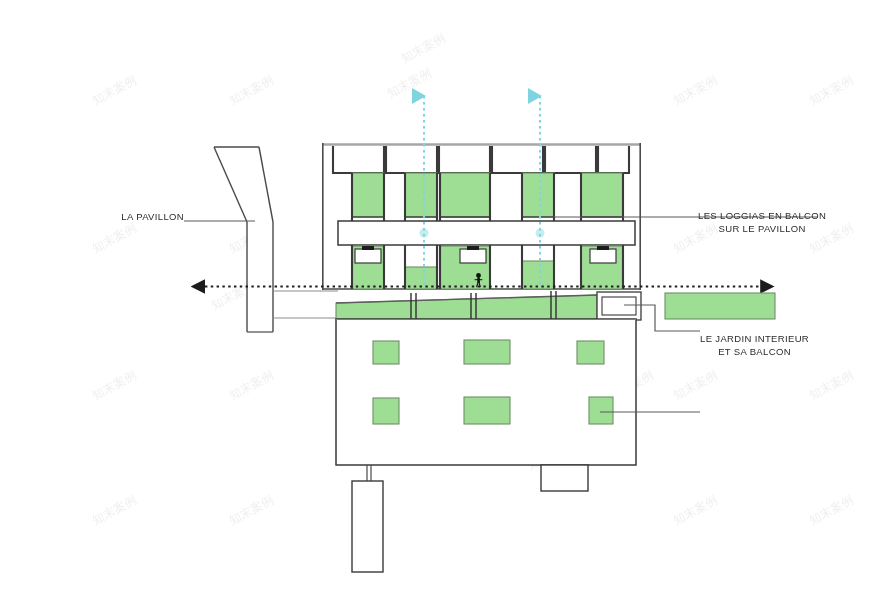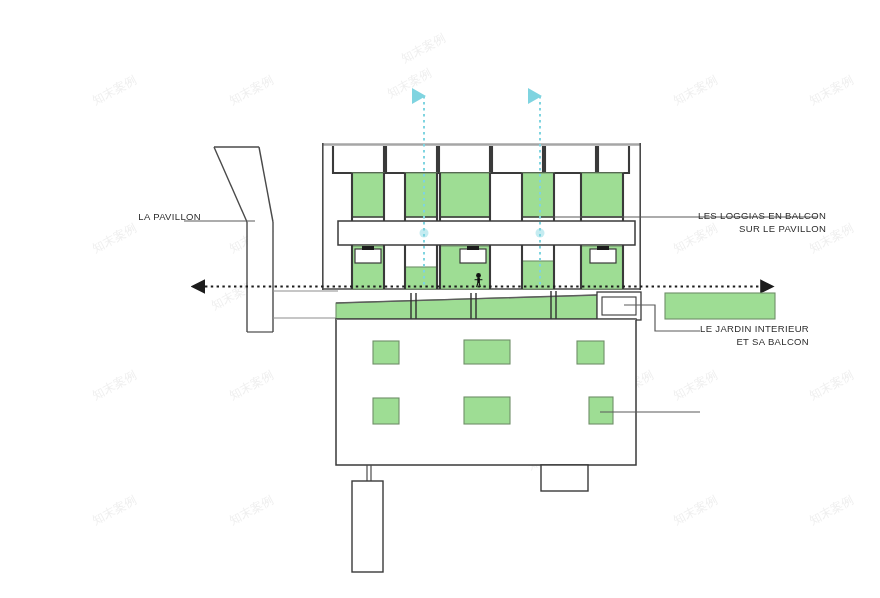--- a/index.html
+++ b/index.html
@@ -14,21 +14,21 @@
 
   .anno{
     position:absolute;
     font-family:"Liberation Sans", sans-serif;
     font-size:9.5px;
     letter-spacing:0.35px;
     color:#2b2b2b;
     line-height:12.5px;
     white-space:nowrap;
   }
-  .anno.right{text-align:right;}
+  .anno.right{text-align:center;}
   .anno.left{text-align:right;}
 </style>
 </head>
 <body>
 
 <div id="stage">
 
   <svg id="drawing" viewBox="0 0 880 598">
     <defs>
       <marker id="arrLeft" markerWidth="9" markerHeight="8" refX="8" refY="4" orient="auto">
@@ -237,28 +237,28 @@
         <line x1="255" y1="221" x2="184" y2="221" stroke="#5a5a5a" stroke-width="1.2"></line>
         <line x1="552" y1="217" x2="818" y2="217" stroke="#5a5a5a" stroke-width="1.2"></line>
       </g>
 
     <g stroke="#5a5a5a" stroke-width="1.2" fill="none">
       <path d="M624,305 L655,305 L655,331 L700,331"></path>
       <path d="M600,412 L700,412"></path>
     </g>
   </svg>
 
-  <div class="anno left" style="left:0px;top:211px;width:184px;padding-left:17px;">
+  <div class="anno left" style="left:0px;top:211px;width:184px;">
     <div>LA PAVILLON</div>
   </div>
 
   <div class="anno right" style="left:698px;top:210px;">
     <div>LES LOGGIAS EN BALCON</div>
     <div>SUR LE PAVILLON</div>
   </div>
 
-  <div class="anno right" style="left:700px;top:323px;">
+  <div class="anno right" style="left:700px;top:333px;">
     <div>LE JARDIN INTERIEUR</div>
     <div>ET SA BALCON</div>
   </div>
 
 
 </div>
 
 </body></html>

